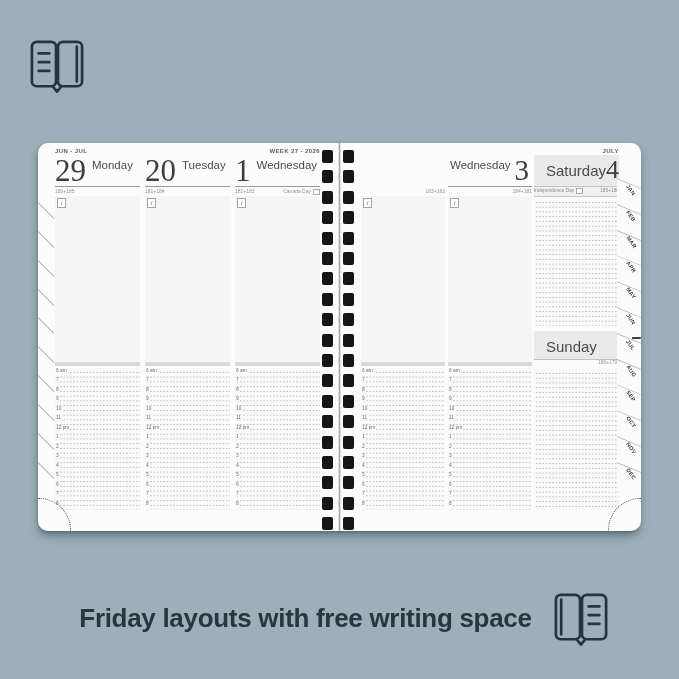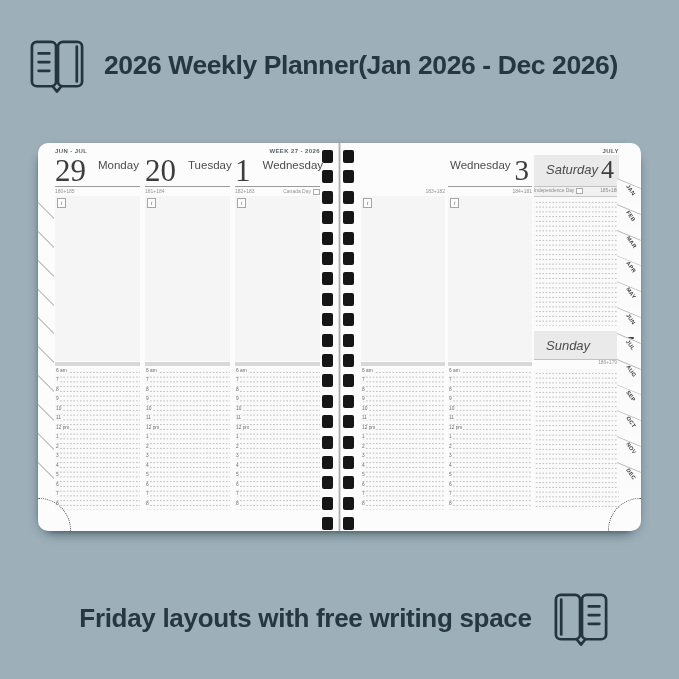--- a/index.html
+++ b/index.html
@@ -5,55 +5,55 @@
   html,body{margin:0;padding:0;}
   body{font-family:"Liberation Sans",sans-serif;}
   .stage{position:relative;width:679px;height:679px;background:#9DAFB9;overflow:hidden;}
 
   
   .hero-header{position:absolute;left:28px;top:32px;right:28px;height:66px;display:flex;align-items:center;gap:18px;}
   .book-icon{flex:0 0 auto;}
   .hero-title{font-size:26.5px;font-weight:600;letter-spacing:-0.4px;color:#263740;white-space:nowrap;}
 
   
-  .planner{position:absolute;left:38px;top:143px;width:602px;height:388px;border-radius:18px;
+  .planner{position:absolute;left:38px;top:143px;width:602px;height:388px;border-radius:10px;
            box-shadow:0 5px 10px rgba(25,45,55,.38),0 2px 3px rgba(25,45,55,.25);}
   .page{position:absolute;top:0;height:388px;width:300px;background:#FCFCFC;overflow:hidden;}
   .page-left{left:0;border-radius:10px 0 0 10px;border-right:1px solid #DEDEDE;}
   .page-right{left:302px;border-radius:0 10px 10px 0;border-left:1px solid #DEDEDE;}
 
   .top-label{position:absolute;top:5px;font-size:6px;font-weight:700;letter-spacing:.4px;color:#5a6266;}
 
   .col{position:absolute;top:0;height:100%;}
 
   .day-head{position:absolute;top:12px;left:0;right:0;height:31px;border-bottom:1px solid #9a9a9a;display:flex;align-items:flex-start;}
   .daynum{font-family:"Liberation Serif",serif;font-weight:400;font-size:31px;line-height:31px;color:#3d3d3d;}
   .dayname{font-size:11.5px;color:#4c4c4c;padding-top:4px;}
-  .num-first .dayname{margin-left:12px;text-align:center;}
+  .num-first .dayname{margin-left:6px;text-align:center;}
   .name-first .dayname{padding-left:2px;}
   .name-first .daynum{margin-left:auto;font-size:29px;padding-right:3px;}
 
   .tiny-row{position:absolute;top:44px;left:0;right:0;height:9px;font-size:5px;line-height:8px;color:#949494;display:flex;justify-content:space-between;}
   .tiny-row .push-right{margin-left:auto;}
   .flagbox{display:inline-block;width:5px;height:4px;border:0.5px solid #aaa;margin-left:2px;vertical-align:middle;background:#fff;}
 
   .notes{position:absolute;top:53px;left:0;right:0;height:165px;background:#F5F5F6;}
   .ibox{position:absolute;top:2px;left:2px;width:7px;height:8px;background:#fff;border:0.5px solid #a5a5a5;
         font-size:5.5px;line-height:8px;text-align:center;color:#555;font-style:italic;}
 
   .graybar{position:absolute;top:219px;left:0;right:0;height:4px;background:#D8D8D8;}
 
   .dots{background-color:#FAFAFA;background-image:radial-gradient(circle,#BDBDBD 0.6px,transparent 1px);
         background-size:3.3px 4.75px;background-position:1px 2px;}
   .hours{position:absolute;top:224.5px;left:0;right:0;height:142.5px;}
   .hour-label{position:absolute;left:1px;font-size:4.8px;line-height:5px;color:#6d6d6d;background:#FAFAFA;padding-right:1px;}
 
   
   .wk-box{position:absolute;left:0;right:0;background:#EAEAEA;border-bottom:1px solid #c2c2c2;display:flex;align-items:flex-start;}
-  .wk-box .dayname{font-size:13px;color:#4c4c4c;padding:7px 0 0 12px;font-style:italic;}
+  .wk-box .dayname{font-size:15px;color:#4c4c4c;padding:7px 0 0 12px;}
   .wk-box .daynum{margin-left:auto;font-size:26px;line-height:30px;padding-right:5px;}
   .sat-box{top:12px;height:31px;}
   .sun-box{top:188px;height:28px;gap:33px;}
   .sat-holiday-row{position:absolute;top:44px;left:0;right:0;height:9px;background:#F1F1F1;border-bottom:0.5px solid #c5c5c5;
                    font-size:4.8px;line-height:8px;color:#8a8a8a;display:flex;justify-content:space-between;}
   .sat-dotted{position:absolute;top:55px;left:0;right:0;height:128px;}
   .sun-ordinal{position:absolute;top:217px;left:0;right:2px;height:7px;font-size:4.8px;color:#949494;text-align:right;}
   .sun-dotted{position:absolute;top:226px;left:0;right:0;height:141px;}
 
   
@@ -86,21 +86,20 @@
   <div class="hero-header">
     <svg class="book-icon" width="58" height="56" viewBox="0 0 60 58" fill="none" stroke="#253540" stroke-width="2.8" stroke-linecap="round" stroke-linejoin="round">
       <rect x="4" y="5" width="25" height="46" rx="5"></rect>
       <rect x="31" y="5" width="25" height="46" rx="5"></rect>
       <line x1="11" y1="17" x2="22" y2="17"></line>
       <line x1="11" y1="26" x2="22" y2="26"></line>
       <line x1="11" y1="35" x2="22" y2="35"></line>
       <line x1="50.5" y1="10" x2="50.5" y2="46"></line>
       <path d="M25.5 51 L30 56.5 L34.5 51"></path>
     </svg>
-    <div class="hero-title">2026 Weekly Planner(Jan 2026 - Dec 2026)</div>
   </div>
 
   <div class="planner">
 
     <div class="page page-left">
       <div class="stripes"></div>
       <div class="top-label" style="left:17px;">JUN - JUL</div>
       <div class="top-label" style="left:197px;width:85px;text-align:right;">WEEK 27 - 2026</div>
 
       <div class="col" style="left:17px;width:85px;">

